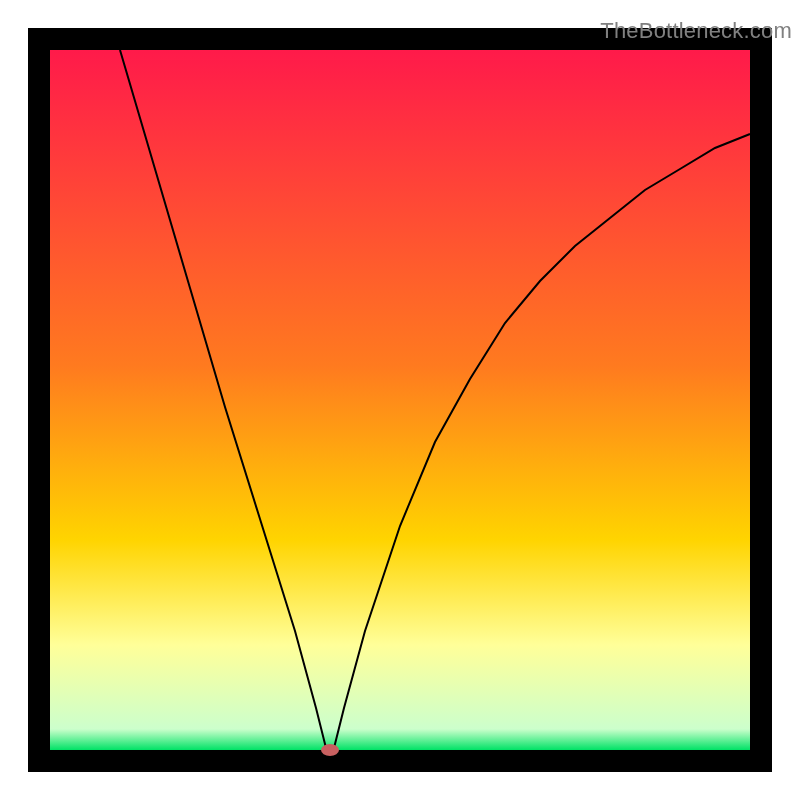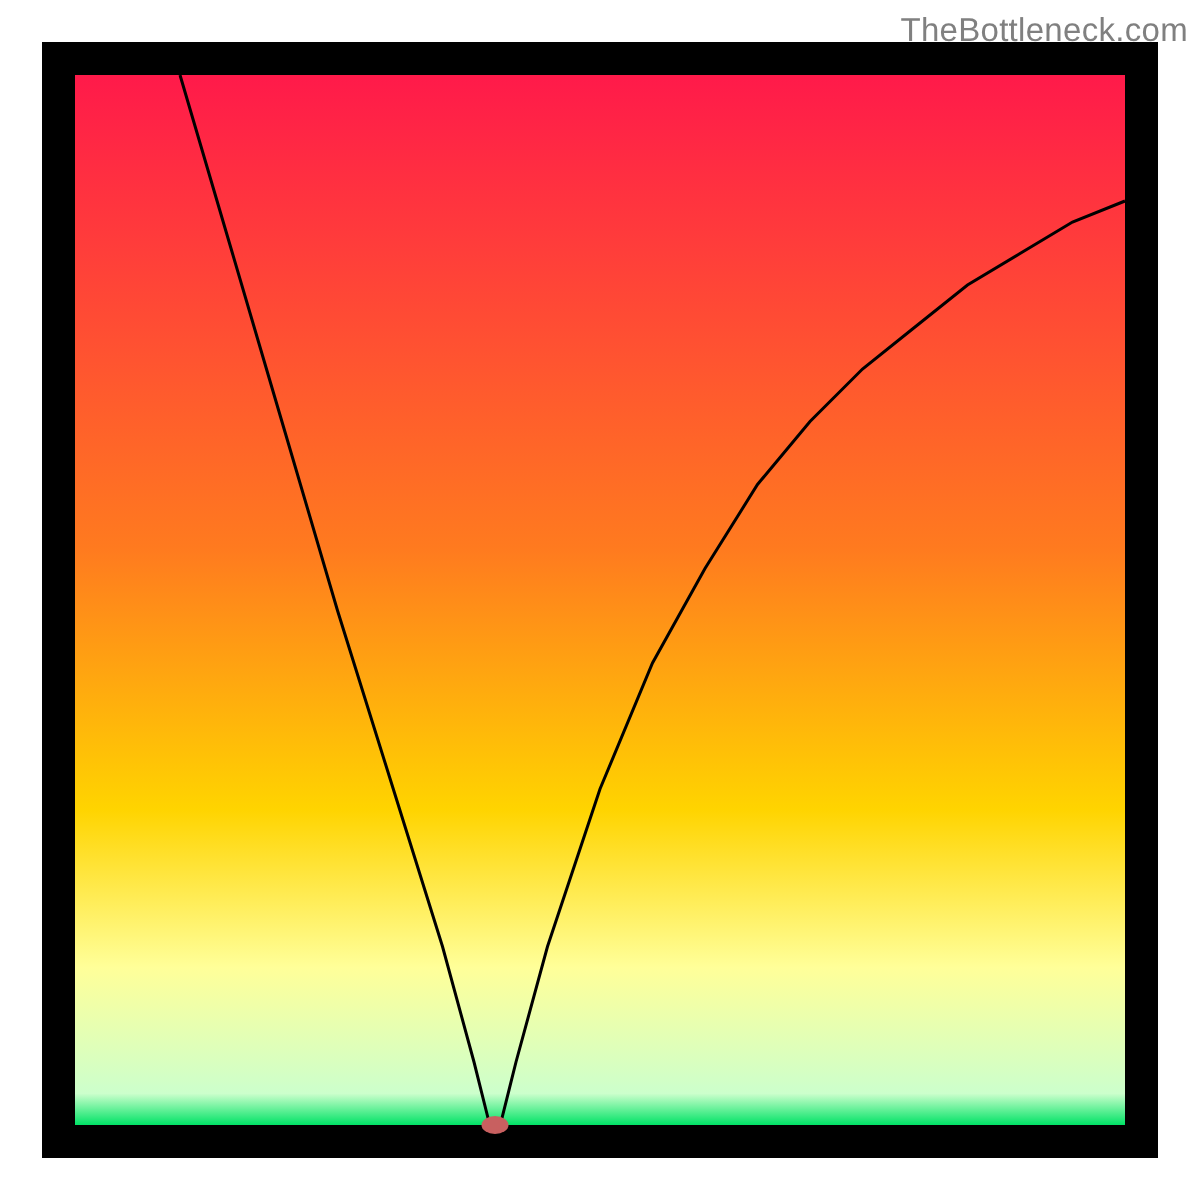--- a/index.html
+++ b/index.html
@@ -11,21 +11,21 @@
     background: #fff;
     font-family: Arial, Helvetica, sans-serif;
   }
   .container {
     position: relative;
     width: 800px;
     height: 800px;
   }
   .watermark {
     position: absolute;
-    top: 7px;
+    top: 18px;
     right: 8px;
     color: #808080;
     font-size: 22px;
     letter-spacing: 0.2px;
     z-index: 2;
   }
   .frame {
     position: absolute;
     top: 28px;
     left: 28px;

